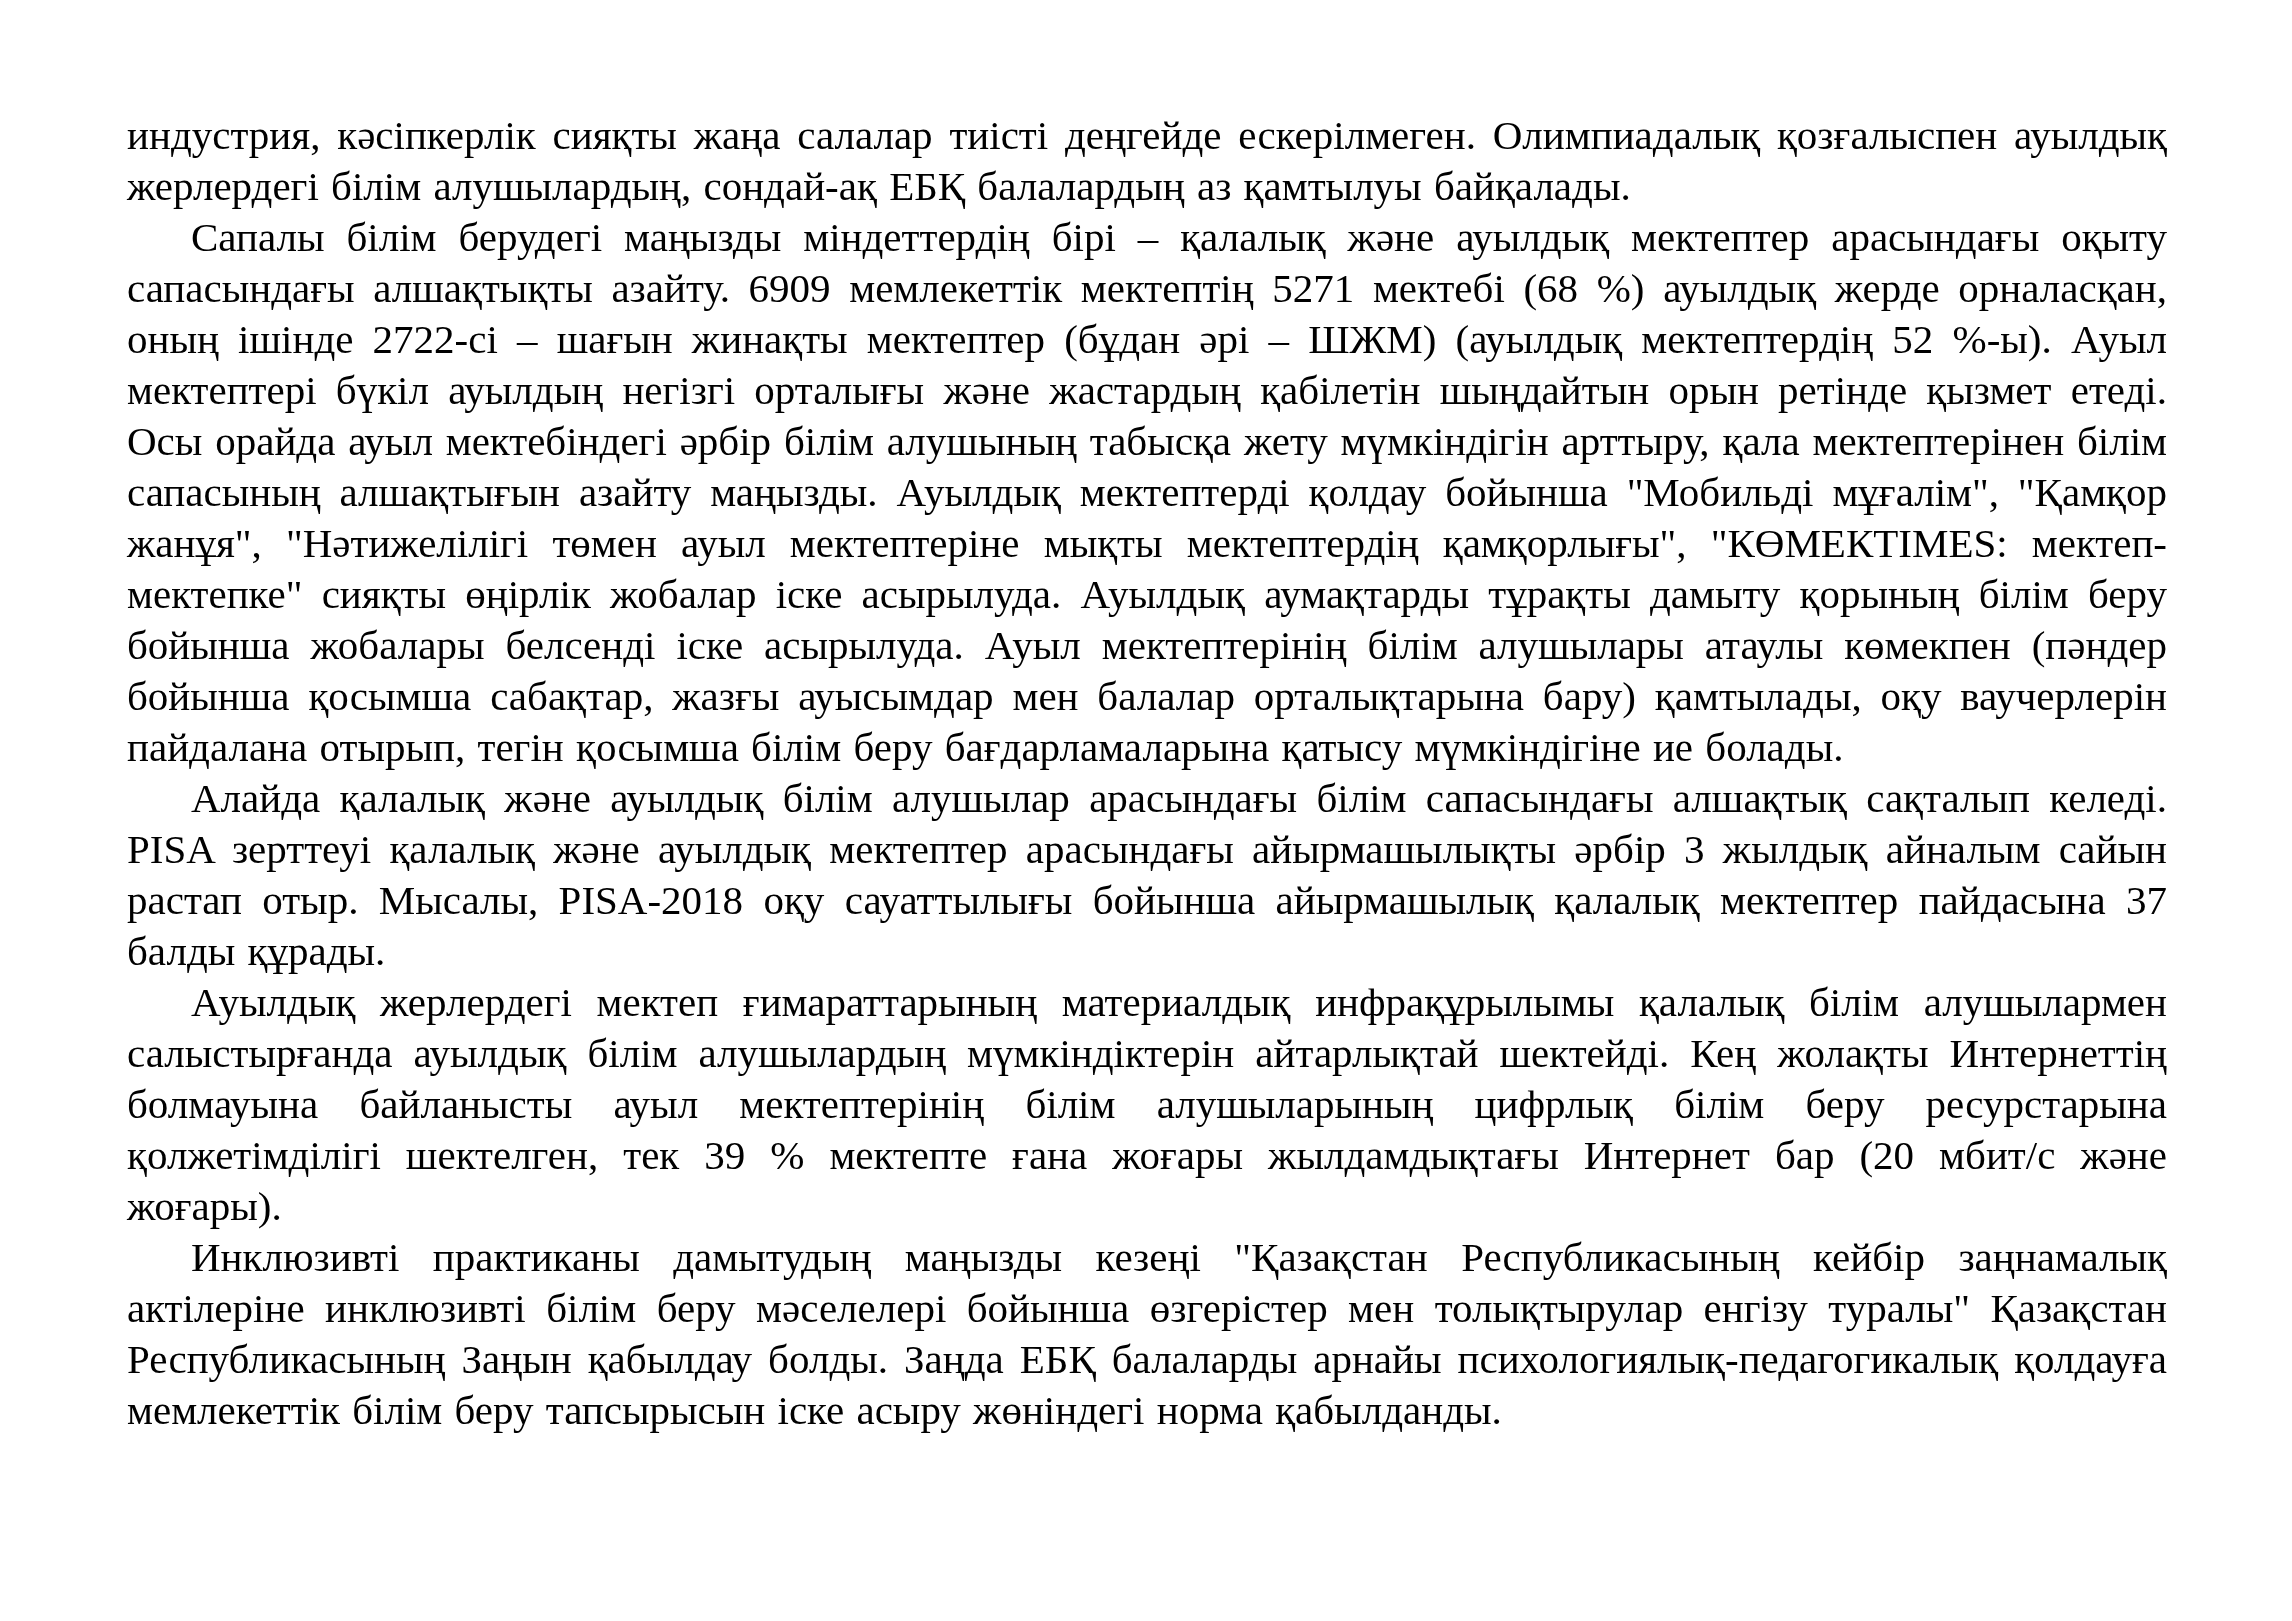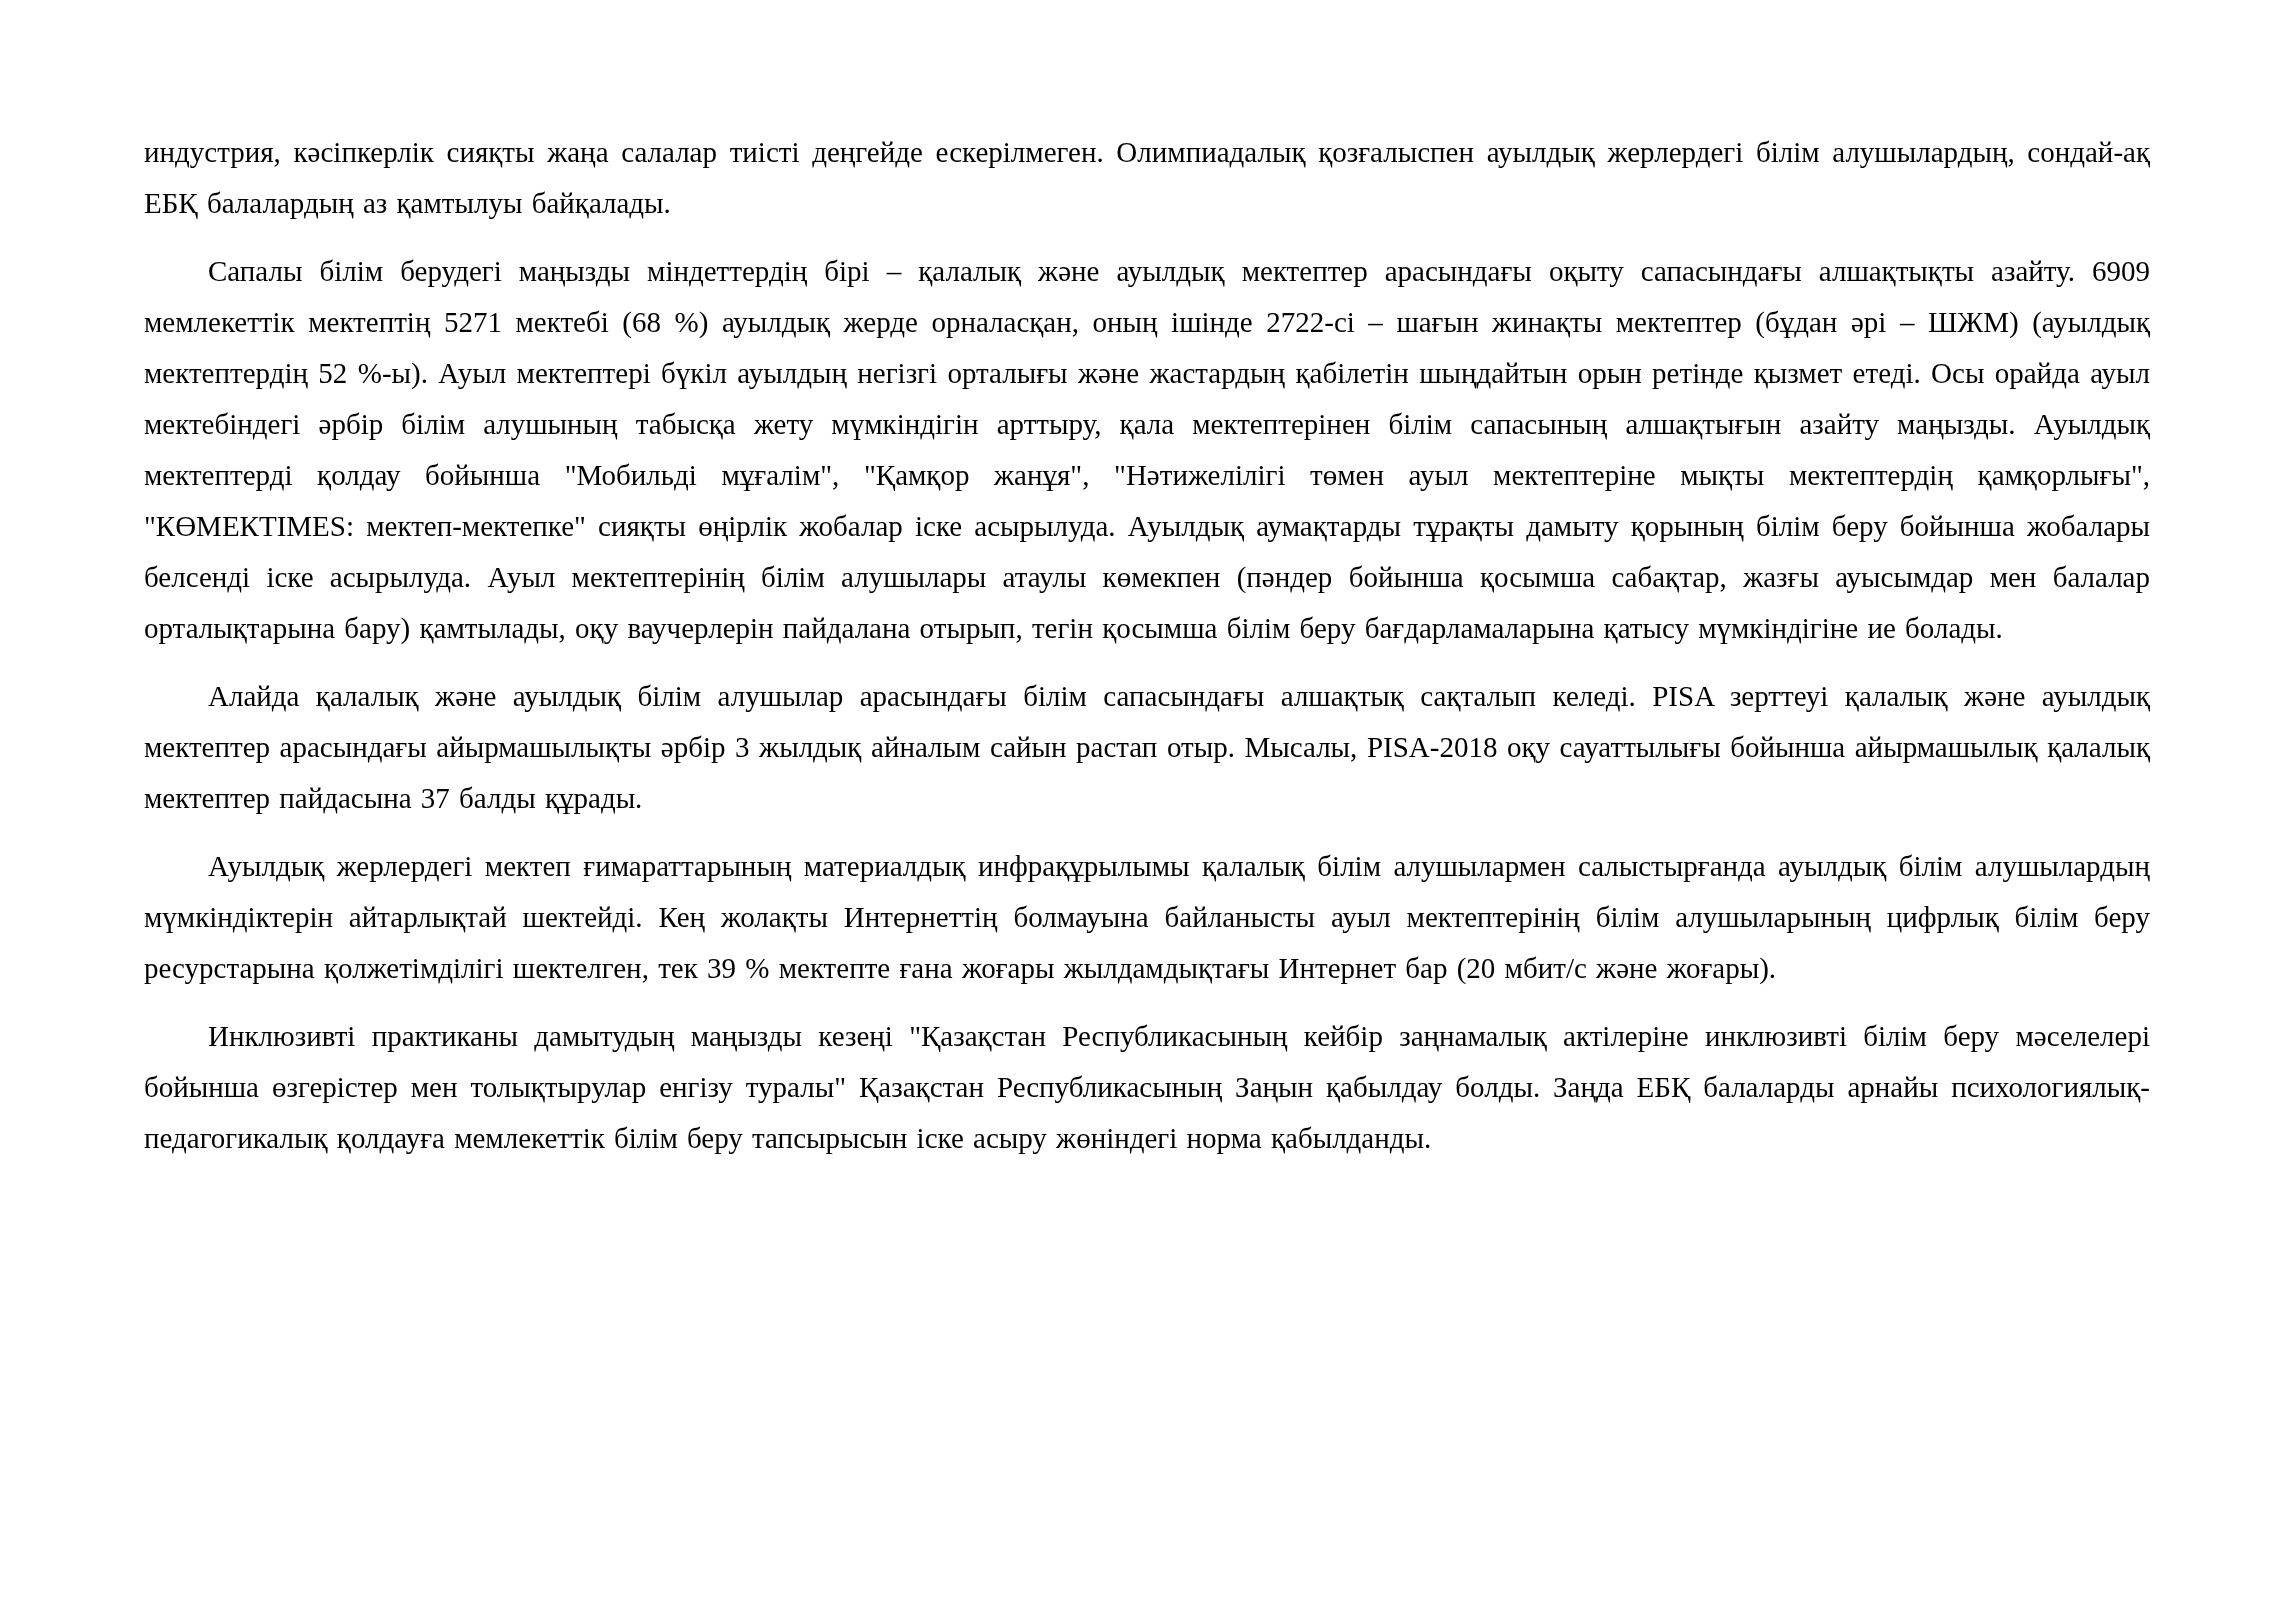--- a/index.html
+++ b/index.html
@@ -15,23 +15,23 @@
     color: #000000;
   }
   .page {
     box-sizing: border-box;
     width: 2293px;
     height: 1621px;
     padding: 110px 126px 0 127px;
     background: #ffffff;
   }
   .doc-text p {
-    margin: 17px;
+    margin: 0;
     padding: 0;
-    font-size: 29px;
+    font-size: 41px;
     line-height: 51px;
     text-align: justify;
     text-align-last: left;
     word-spacing: 2px;
   }
   .doc-text p.indented {
     text-indent: 64px;
   }
 </style>
 </head>

